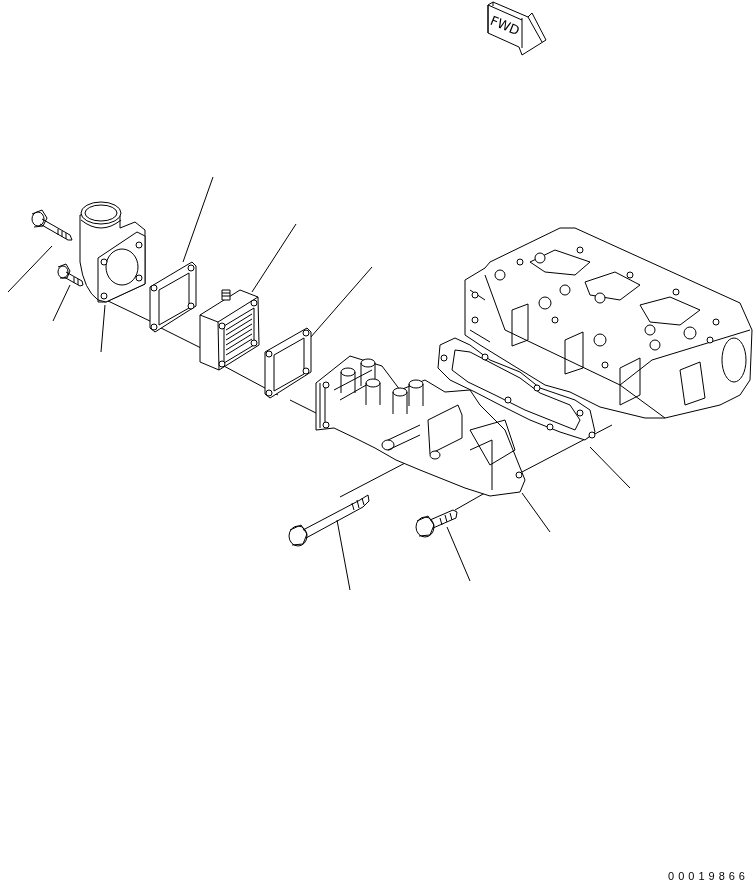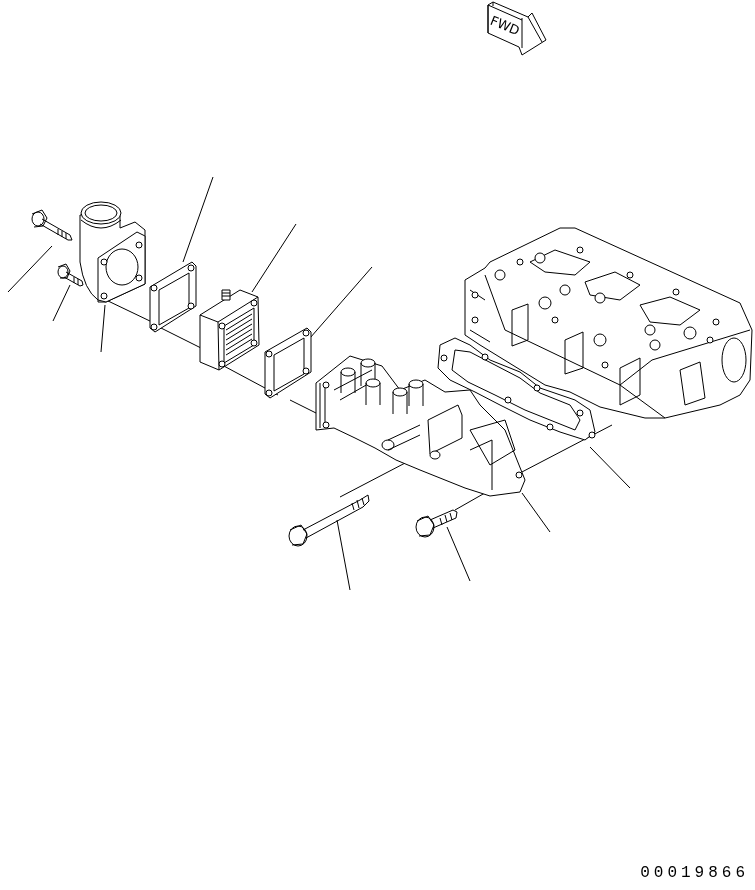--- a/index.html
+++ b/index.html
@@ -3,21 +3,21 @@
 <meta charset="utf-8">
 <style>
   html,body{margin:0;padding:0;background:#ffffff;}
   body{width:755px;height:890px;position:relative;overflow:hidden;font-family:"DejaVu Sans Mono",monospace;}
   #diagram{position:absolute;left:0;top:0;width:755px;height:890px;}
   #diagram *{vector-effect:non-scaling-stroke;}
   .ln{fill:none;stroke:#000;stroke-width:1;}
   .pt{fill:#fff;stroke:#000;stroke-width:1;}
   .hole{fill:#fff;stroke:#000;stroke-width:1;}
   .fwd-text{font-family:"DejaVu Sans",sans-serif;font-size:13px;fill:#000;}
-  .drawing-number{position:absolute;right:6px;bottom:8px;font-family:Liberation Mono, monospace;font-size:16px;letter-spacing:4px;color:#000;}
+  .drawing-number{position:absolute;right:6px;bottom:8px;font-family:Liberation Sans, sans-serif;font-size:11px;letter-spacing:4px;color:#000;}
 </style>
 </head>
 <body>
 
 <svg id="diagram" viewBox="0 0 755 890" xmlns="http://www.w3.org/2000/svg">
 
   <g>
     <path class="ln" d="M488 5 L493 2 L528 17 L532 13 L546 40 L522 55 L519 47 L488 33 Z"></path>
     <path class="ln" d="M488 5 L488 33 M493 2 L493 6 M488 5 L522 20 L522 18 M522 20 L522 48"></path>
     <path class="ln" d="M528 17 L542 42"></path>

